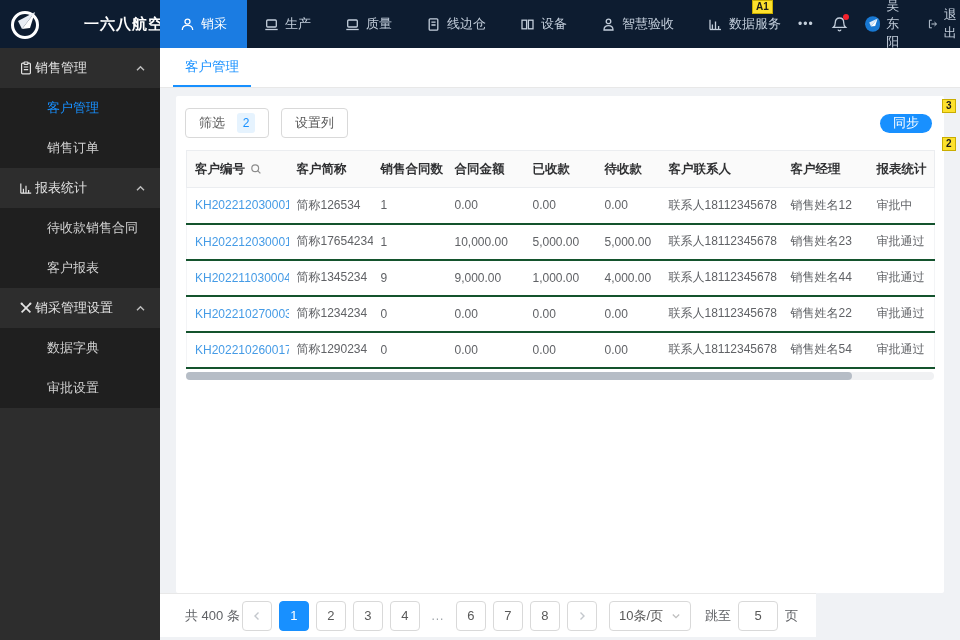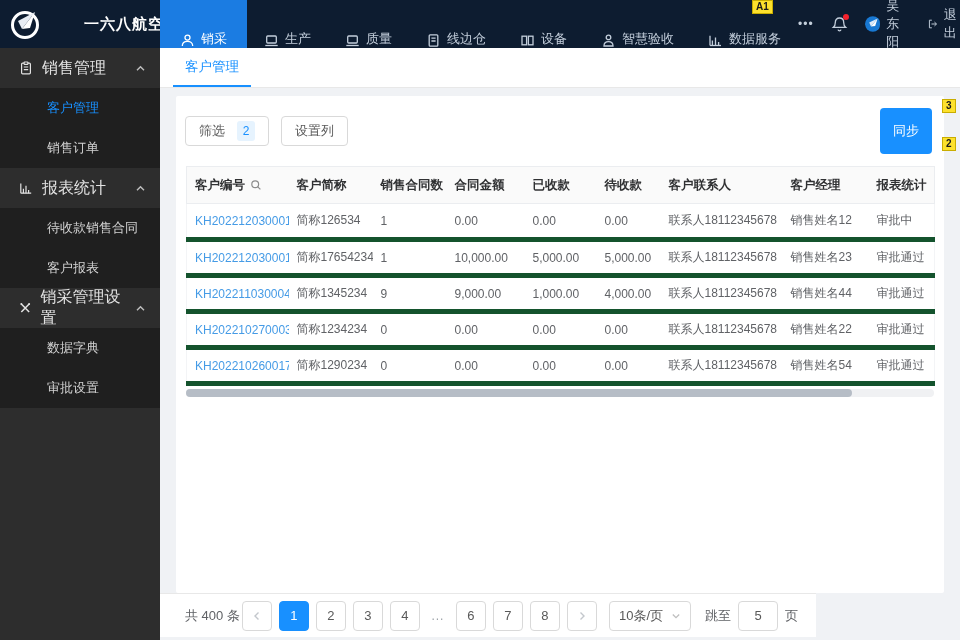--- a/index.html
+++ b/index.html
@@ -5,55 +5,55 @@
   * { margin:0; padding:0; box-sizing:border-box; }
   html,body { width:960px; height:640px; overflow:hidden; }
   body { position:relative; font-family:"Liberation Sans","DejaVu Sans",sans-serif; background:#f0f2f5; }
 
   
   .topbar { position:absolute; left:0; top:0; width:960px; height:48px; background:#0d1c30; display:flex; align-items:stretch; z-index:10; }
   .brand { width:160px; flex:0 0 160px; display:flex; align-items:center; gap:7px; padding-left:8px; }
   .logo { width:34px; height:34px; flex:0 0 34px; }
   .brand-name { color:#fff; font-size:15px; font-weight:bold; letter-spacing:1px; white-space:nowrap;margin-left:35px; }
   .nav { display:flex; align-items:stretch; }
-  .nav-item { display:flex; align-items:flex-end; gap:6px; padding:0 13px; margin:0 4px; color:#c3cedb; font-size:13px; cursor:pointer; white-space:nowrap; }
+  .nav-item { display:flex; align-items:center; gap:6px; padding:0 13px; margin:0 4px; color:#c3cedb; font-size:13px; cursor:pointer; white-space:nowrap; }
   .nav-item.active { background:#1b7ce2; color:#fff; margin:0; padding:0 20px; }
   .nav-item svg { flex:0 0 auto; }
   .topbar-right { margin-left:auto; display:flex; align-items:center; gap:17px; padding-right:16px; color:#c3cedb; font-size:13px; }
   .more-dots { font-size:12px; letter-spacing:1px; cursor:pointer; }
   .bell-wrap { position:relative; cursor:pointer; display:flex; }
   .bell-dot { position:absolute; right:-1px; top:-2px; width:6px; height:6px; border-radius:50%; background:#f5222d; }
   .user-wrap { display:flex; align-items:center; gap:6px; cursor:pointer; }
   .avatar { width:26px; height:26px; border-radius:50%; }
   .logout-wrap { display:flex; align-items:center; gap:6px; cursor:pointer; }
 
   
   .sidebar { position:absolute; left:0; top:48px; width:160px; height:592px; background:#2d2d2d; z-index:5; }
-  .grp-head { height:40px; display:flex; align-items:center; gap:9px; padding:0 14px 0 19px; color:#e3e3e3; font-size:16px; cursor:pointer; }
+  .grp-head { height:40px; display:flex; align-items:center; gap:2px; padding:0 14px 0 19px; color:#e3e3e3; font-size:13px; cursor:pointer; }
   .grp-head .chev { margin-left:auto; display:flex; }
   .grp-items { background:#1f1f1f; }
   .sub-item { height:40px; display:flex; align-items:center; padding-left:47px; color:#d2d2d2; font-size:13px; cursor:pointer; }
   .sub-item.active { color:#1890ff; }
 
   
   .main { position:absolute; left:160px; top:48px; width:800px; height:592px; }
   .tabbar { height:40px; background:#fff; border-bottom:1px solid #e8e8e8; display:flex; padding-left:13px; }
   .tab { display:flex; align-items:center; padding:0 12px; color:#1890ff; font-size:13.5px; border-bottom:2px solid #1890ff; cursor:pointer; }
 
   .card { position:absolute; left:16px; top:48px; width:768px; height:497px; background:#fff; border-radius:2px; }
   .toolbar { display:flex; align-items:center; padding:12px 10px 10px 9px; }
   .btn { display:inline-flex; align-items:center; gap:12px; height:30px; padding:0 13px; background:#fff; border:1px solid #d9d9d9; border-radius:4px; font-size:13px; color:#595959; cursor:pointer; margin-right:12px; }
   .filter-count { background:#e6f3fe; color:#1890ff; font-size:12px; min-width:18px; height:20px; line-height:20px; text-align:center; border-radius:3px; padding:0 4px; }
-  .btn-primary { margin-left:auto; margin-right:2px; height:46px; padding:0 13px; background:#1890ff; border:none; border-radius:4px; color:#fff; font-size:13px; cursor:pointer; }
+  .btn-primary { margin-left:auto; margin-right:2px; height:19px; padding:0 13px; background:#1890ff; border:none; border-radius:12px; color:#fff; font-size:13px; cursor:pointer; }
 
   table.tbl { width:748px; margin:2px 10px 0; border-collapse:collapse; table-layout:fixed; }
   .tbl th { height:37px; background:#fafafa; border:1px solid #ebedf0; border-left:none; border-right:none; font-size:12.5px; font-weight:700; color:#303133; text-align:left; padding:0 8px; white-space:nowrap; overflow:hidden; }
   .tbl th:first-child { border-left:1px solid #ebedf0; }
   .tbl th:last-child { border-right:1px solid #ebedf0; }
-  .tbl td { height:36px; border-bottom:5px solid #14532d; font-size:12px; color:#606266; padding:0 8px; white-space:nowrap; overflow:hidden; }
+  .tbl td { height:36px; border-bottom:2px solid #14532d; font-size:12px; color:#606266; padding:0 8px; white-space:nowrap; overflow:hidden; }
   .tbl td:first-child { border-left:1px solid #f3f4f6; }
   .tbl td:last-child { border-right:1px solid #f3f4f6; }
   .tbl td.link { color:#459be6; cursor:pointer; }
   .th-inner { display:flex; align-items:center; gap:5px; }
 
   .hscroll { position:relative; margin:3px 10px 0; height:8px; background:#f0f1f3; border-radius:4px; }
   .hscroll-thumb { position:absolute; left:0; top:0; height:8px; width:89%; background:#b6bdc6; border-radius:4px; cursor:pointer; }
 
   
   .footer { position:absolute; left:0; top:545px; width:656px; height:44px; background:#fff; border-top:1px solid #e8e8e8; display:flex; align-items:center; padding:0 18px 0 25px; font-size:13px; color:#606266; }

